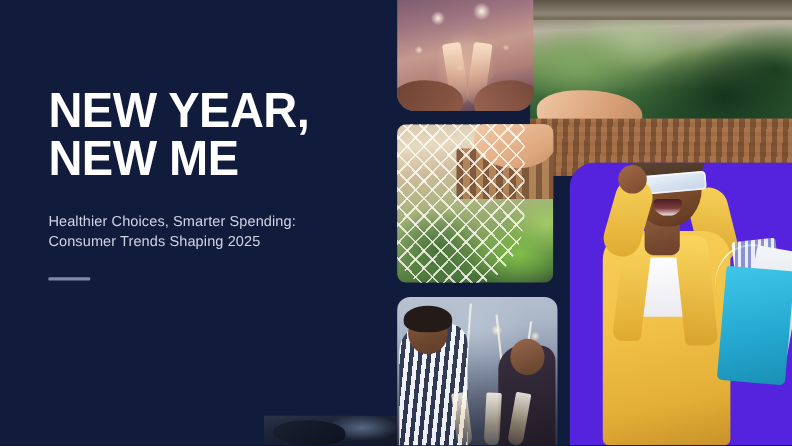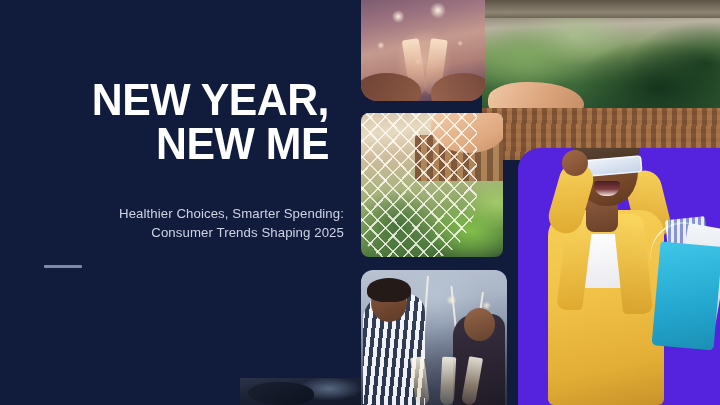--- a/index.html
+++ b/index.html
@@ -16,39 +16,38 @@
     font-family: "Liberation Sans", sans-serif;
   }
 
   
   .text-col {
     position: absolute;
     left: 44px;
     top: 78px;
     width: 300px;
     z-index: 40;
-    text-align: right;
   }
   .headline {
     color: #ffffff;
     font-family: "Liberation Sans", sans-serif;
     font-weight: bold;
     font-size: 45px;
     line-height: 0.98;
     letter-spacing: -0.5px;
     margin: 0;
     transform: scaleX(0.95);
     transform-origin: left center;
     white-space: pre-line;
   }
   .subtitle {
     color: #cfd4e4;
     font-size: 13.2px;
     line-height: 1.42;
-    margin: 39px 0 0 0;
+    margin: 26px 0 0 0;
     letter-spacing: 0.1px;
     white-space: pre-line;
   }
   .accent-rule {
     margin-top: 22px;
     width: 38px;
     height: 3px;
     background: #7f89a8;
     border-radius: 1px;
   }

